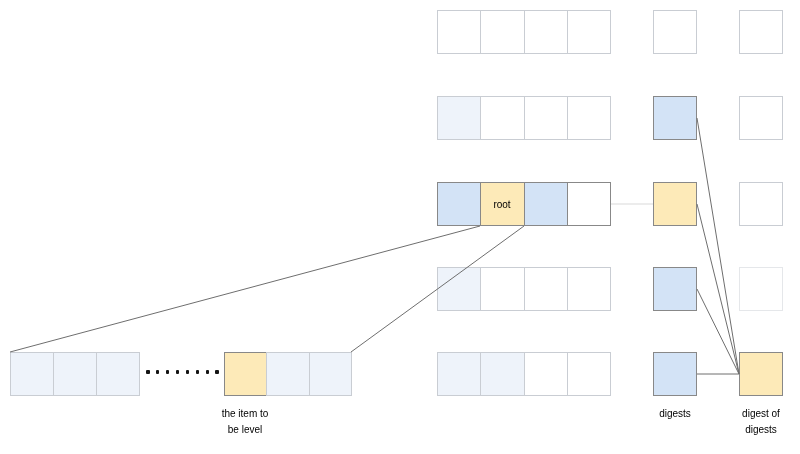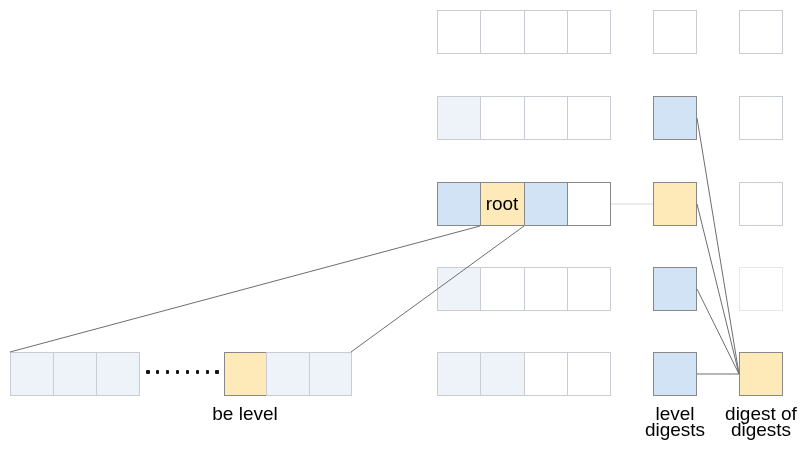--- a/index.html
+++ b/index.html
@@ -21,21 +21,21 @@
   #lines {
     position: absolute;
     left: 0; top: 0;
     width: 800px; height: 454px;
     z-index: 2;
     pointer-events: none;
   }
   .label {
     position: absolute;
     color: #000000;
-    font-size: 19px;
+    font-size: 10px;
     z-index: 3;
   }
   .root-label {
     left: 480px; top: 182px; width: 44px; height: 44px;
     display: flex; align-items: center; justify-content: center;
   }
   .caption {
     top: 406px;
     text-align: center;
     line-height: 16px;
@@ -117,25 +117,25 @@
       <i></i>
       <i></i>
       <i></i>
       <i></i>
       <i></i>
     </div>
 
   <div class="label root-label">root</div>
 
   <div class="label caption" id="item-label">
+    <div>the item to</div>
     <div>be level</div>
   </div>
 
   <div class="label caption" id="level-label">
-    <div>level</div>
     <div>digests</div>
   </div>
 
   <div class="label caption" id="digest-label">
     <div>digest of</div>
     <div>digests</div>
   </div>
 
 </div>
 

